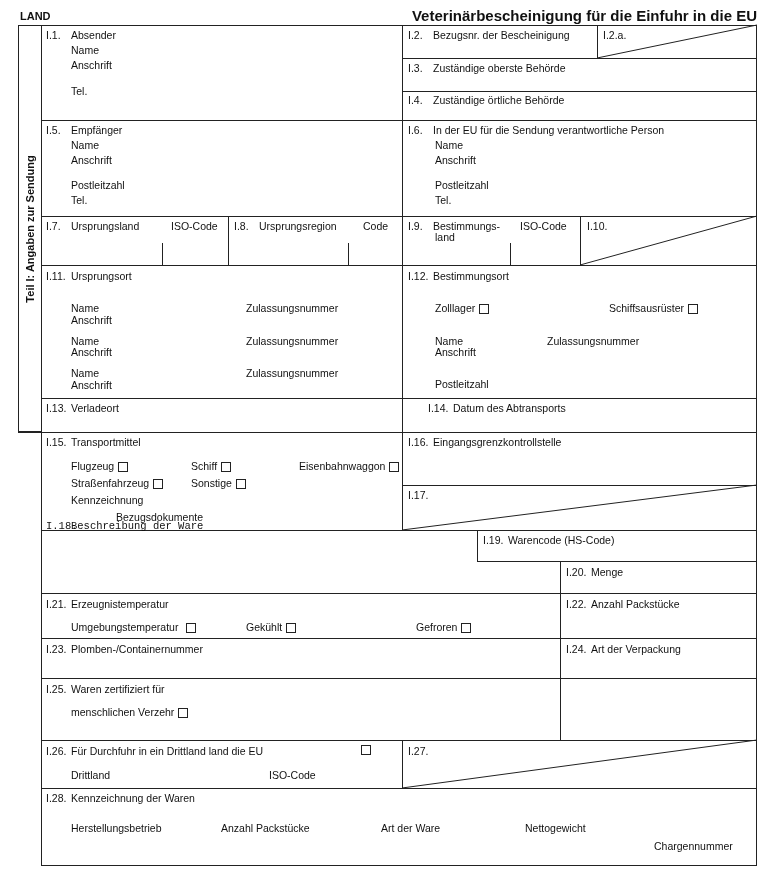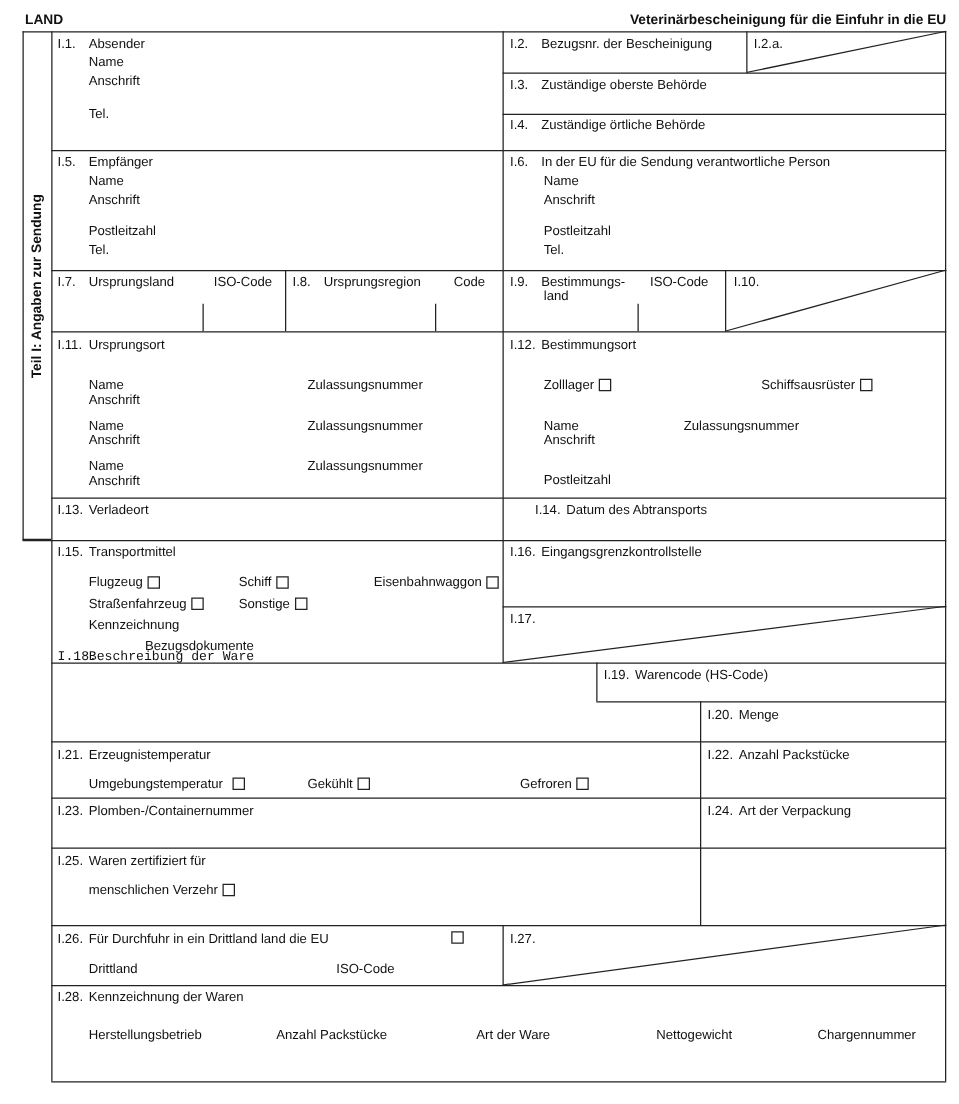--- a/index.html
+++ b/index.html
@@ -15,21 +15,21 @@
   svg.diag { position:absolute; overflow:visible; }
   .teil { position:absolute; left:18px; top:25px; width:23px; height:407px; }
   .teil-label { position:absolute; left:50%; top:50%; transform:translate(-50%,-50%) rotate(-90deg);
                 white-space:nowrap; font-weight:bold; font-size:11px; }
   .field { position:absolute; }
 </style>
 </head>
 <body>
 
 <div class="t b" style="left:20px;top:10px;font-size:11px;">LAND</div>
-<div class="t b" style="right:10px;top:10px;font-size:11px;">Veterinärbescheinigung für die Einfuhr in die EU</div>
+<div class="t b" style="right:10px;top:10px;font-size:15px;">Veterinärbescheinigung für die Einfuhr in die EU</div>
 
 <div class="teil" style="border:1px solid #222;border-right:none;box-sizing:border-box;">
   <div class="teil-label">Teil I: Angaben zur Sendung</div>
 </div>
 
 <div>
 
   <div class="vl" style="left:41px;top:25px;height:840px;"></div>
 
   <div class="vl" style="left:756px;top:25px;height:505px;"></div>
@@ -234,14 +234,14 @@
   <div class="t" style="left:269px;top:769px;">ISO-Code</div>
 </div>
 <div class="t" style="left:408px;top:745px;">I.27.</div>
 
 <div class="field">
   <div class="t" style="left:46px;top:792px;"><span class="num">I.28.</span><span>Kennzeichnung der Waren</span></div>
   <div class="t" style="left:71px;top:822px;">Herstellungsbetrieb</div>
   <div class="t" style="left:221px;top:822px;">Anzahl Packstücke</div>
   <div class="t" style="left:381px;top:822px;">Art der Ware</div>
   <div class="t" style="left:525px;top:822px;">Nettogewicht</div>
-  <div class="t" style="left:654px;top:822px;">Chargennummer</div>
+  <div class="t" style="left:654px;top:840px;">Chargennummer</div>
 </div>
 
 </body></html>

